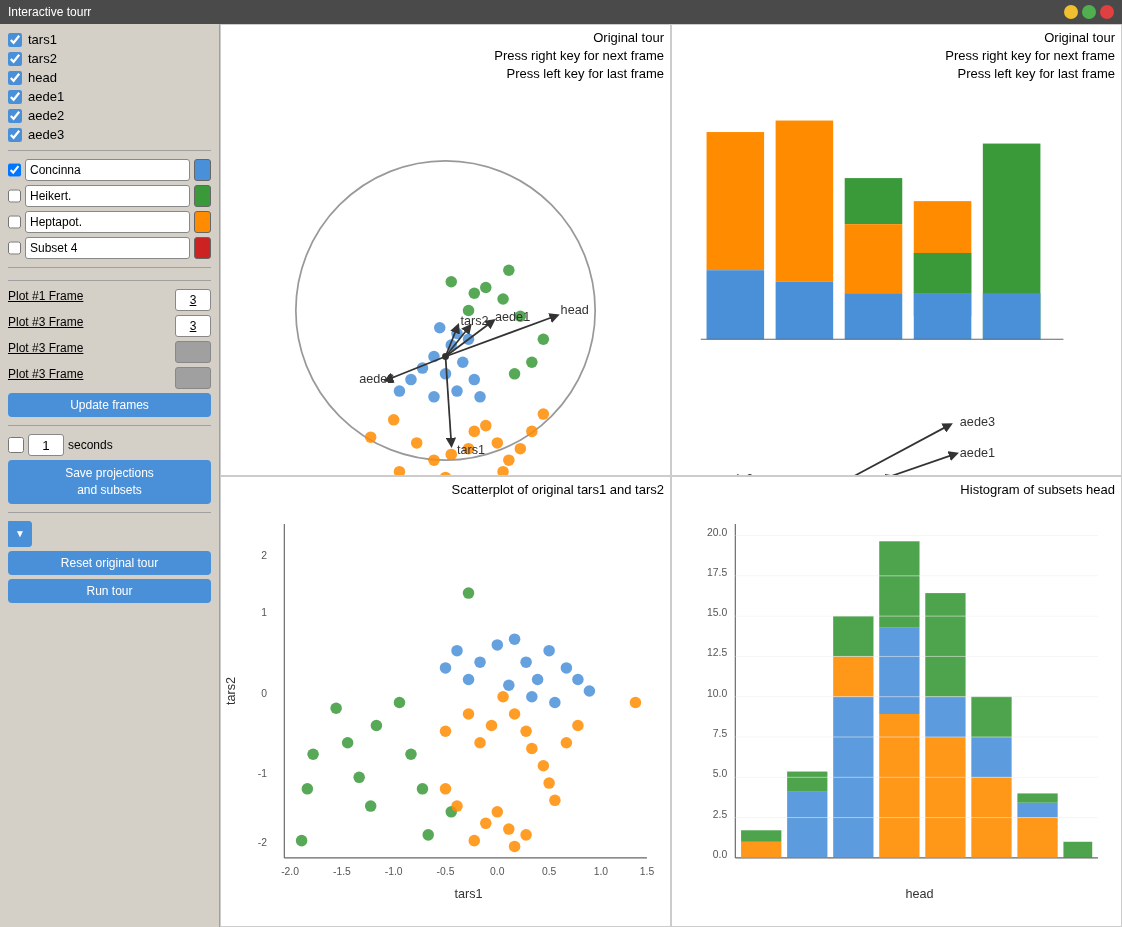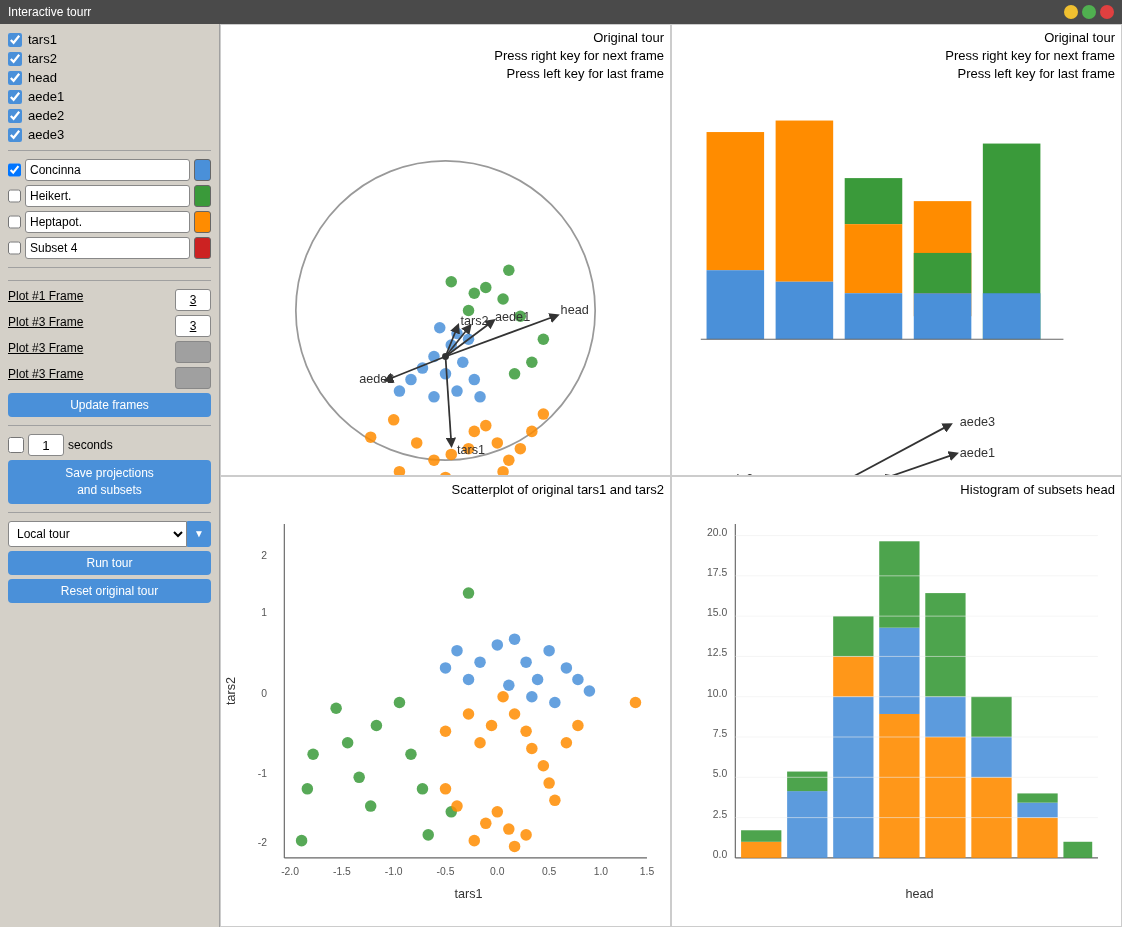--- a/index.html
+++ b/index.html
@@ -273,30 +273,25 @@
       <input class="seconds-input" value="1" style="">
       <span>seconds</span>
     </div>
 
     <button class="blue-btn" style="white-space:pre-line; line-height:1.4">Save projections
 and subsets</button>
 
     <div class="divider"></div>
 
     <div class="dropdown-row">
-      <select class="tour-select">
-        <option>Local tour</option>
-        <option>Grand tour</option>
-        <option>Little tour</option>
-      </select>
       <button class="dropdown-arrow-btn">▼</button>
     </div>
 
+    <button class="blue-btn">Reset original tour</button>
     <button class="blue-btn">Run tour</button>
-    <button class="blue-btn">Reset original tour</button>
   </div>
 
   <div class="main-content">
 
     <div class="plot-panel">
       <div class="plot-title">
         <div>Original tour</div>
         <div>Press right key for next frame</div>
         <div>Press left key for last frame</div>
       </div>

